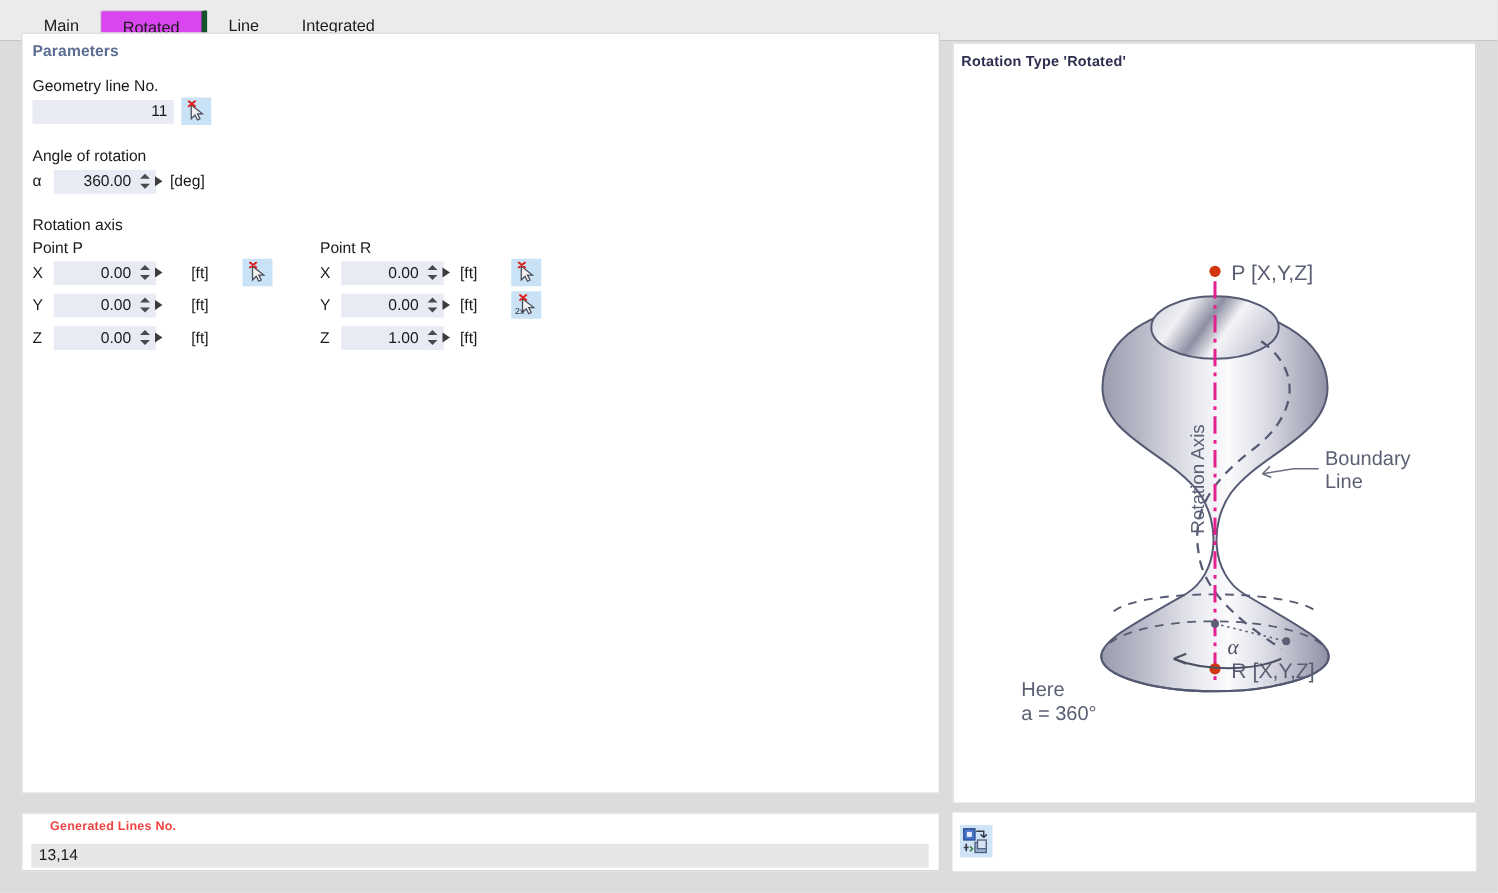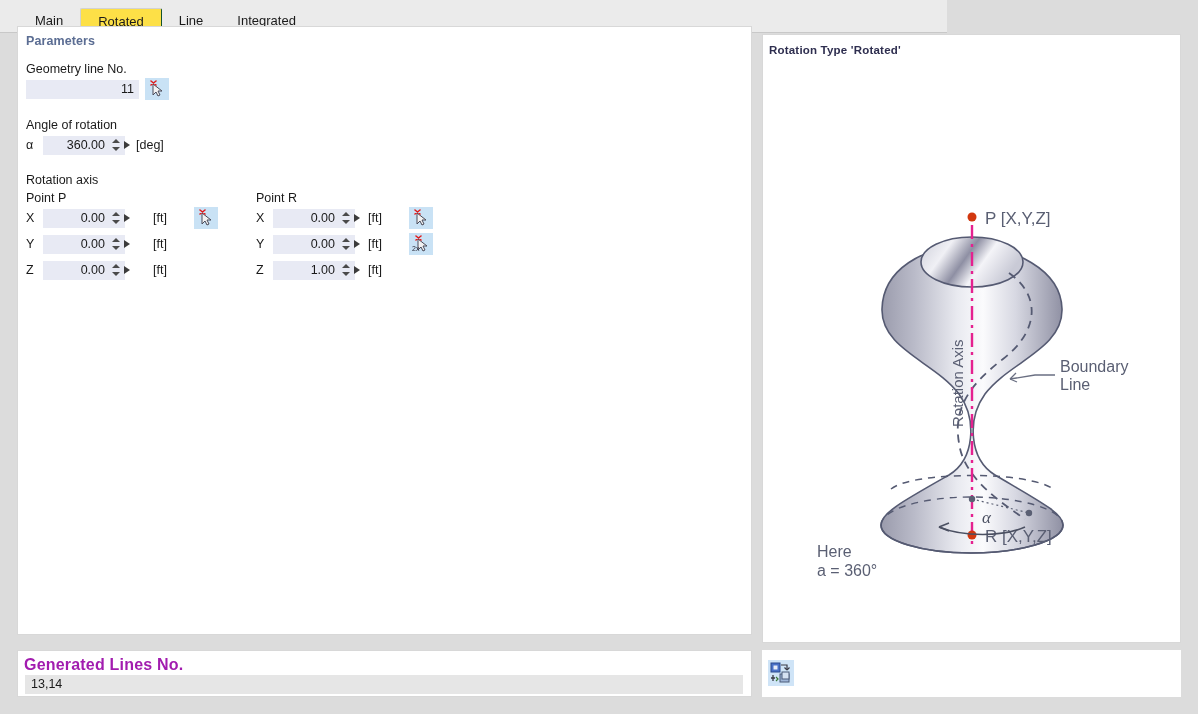--- a/index.html
+++ b/index.html
@@ -10,21 +10,21 @@
     overflow: hidden;
   }
   body {
     background: #dcdcdc;
   }
 
   
   .tabstrip {
     position: absolute;
     left: 0; top: 0;
-    width: 947px; height: 33px;
+    width: 1198px; height: 33px;
     background: #ebebeb;
     border-bottom: 1px solid #c8c8c8;
     box-sizing: border-box;
     text-align: center;
   }
   .tabstrip .tabs {
     position: absolute;
     left: 18px; top: 8px;
     display: flex;
     align-items: flex-end;
@@ -35,23 +35,23 @@
     line-height: 25px;
     padding: 0 17px;
     font-size: 13px;
     color: #1a1a1a;
     background: transparent;
     cursor: default;
     white-space: nowrap;
     box-sizing: border-box;
   }
   .tab.active {
-    background: #fde047;
+    background: #d946ef;
     border-left: 1px solid #d2d2d2;
-    border-right: 1px solid #14532d;
+    border-right: 5px solid #14532d;
     border-top: 1px solid #d2d2d2;
     border-radius: 2px 2px 0 0;
   }
 
   
   .panel {
     position: absolute;
     background: #ffffff;
     border: 1px solid #d8d8d8;
     box-sizing: border-box;
@@ -394,21 +394,21 @@
     <path d="M262 470 C 240 480, 200 480, 176 470" fill="none" stroke="#4b5062" stroke-width="1.6"></path>
     <path d="M176 470 L 186 466 M176 470 L 186 474" fill="none" stroke="#4b5062" stroke-width="1.6"></path>
     <text x="219" y="466" font-family="Liberation Serif, serif" font-size="17" font-style="italic" fill="#4b5062">α</text>
 
     <text x="54" y="500" font-family="Liberation Sans, sans-serif" font-size="16" fill="#5a5f73">Here</text>
     <text x="54" y="519" font-family="Liberation Sans, sans-serif" font-size="16" fill="#5a5f73">a = 360°</text>
   </svg>
 </div>
 
 <div class="panel" id="bottom-left-panel">
-  <div class="panel-caption" style="top:5px; color:#a21caf; font-size:16px;">Generated Lines No.</div>
+  <div class="panel-caption" style="top:5px; color:#ef4444; font-size:10px;margin-left:16px;">Generated Lines No.</div>
   <div class="readout">
     <span>13,14</span>
   </div>
 </div>
 
 <div id="bottom-right-bar">
   <div class="toolbtn">
     <svg width="22" height="22" viewBox="0 0 22 22" style="position:absolute;left:2px;top:2px;">
       <rect x="1" y="1" width="9" height="9" fill="#4a72c8" stroke="#2b4a8f" stroke-width="1"></rect>
       <rect x="3.5" y="3.5" width="4" height="4" fill="#e8eef9"></rect>

